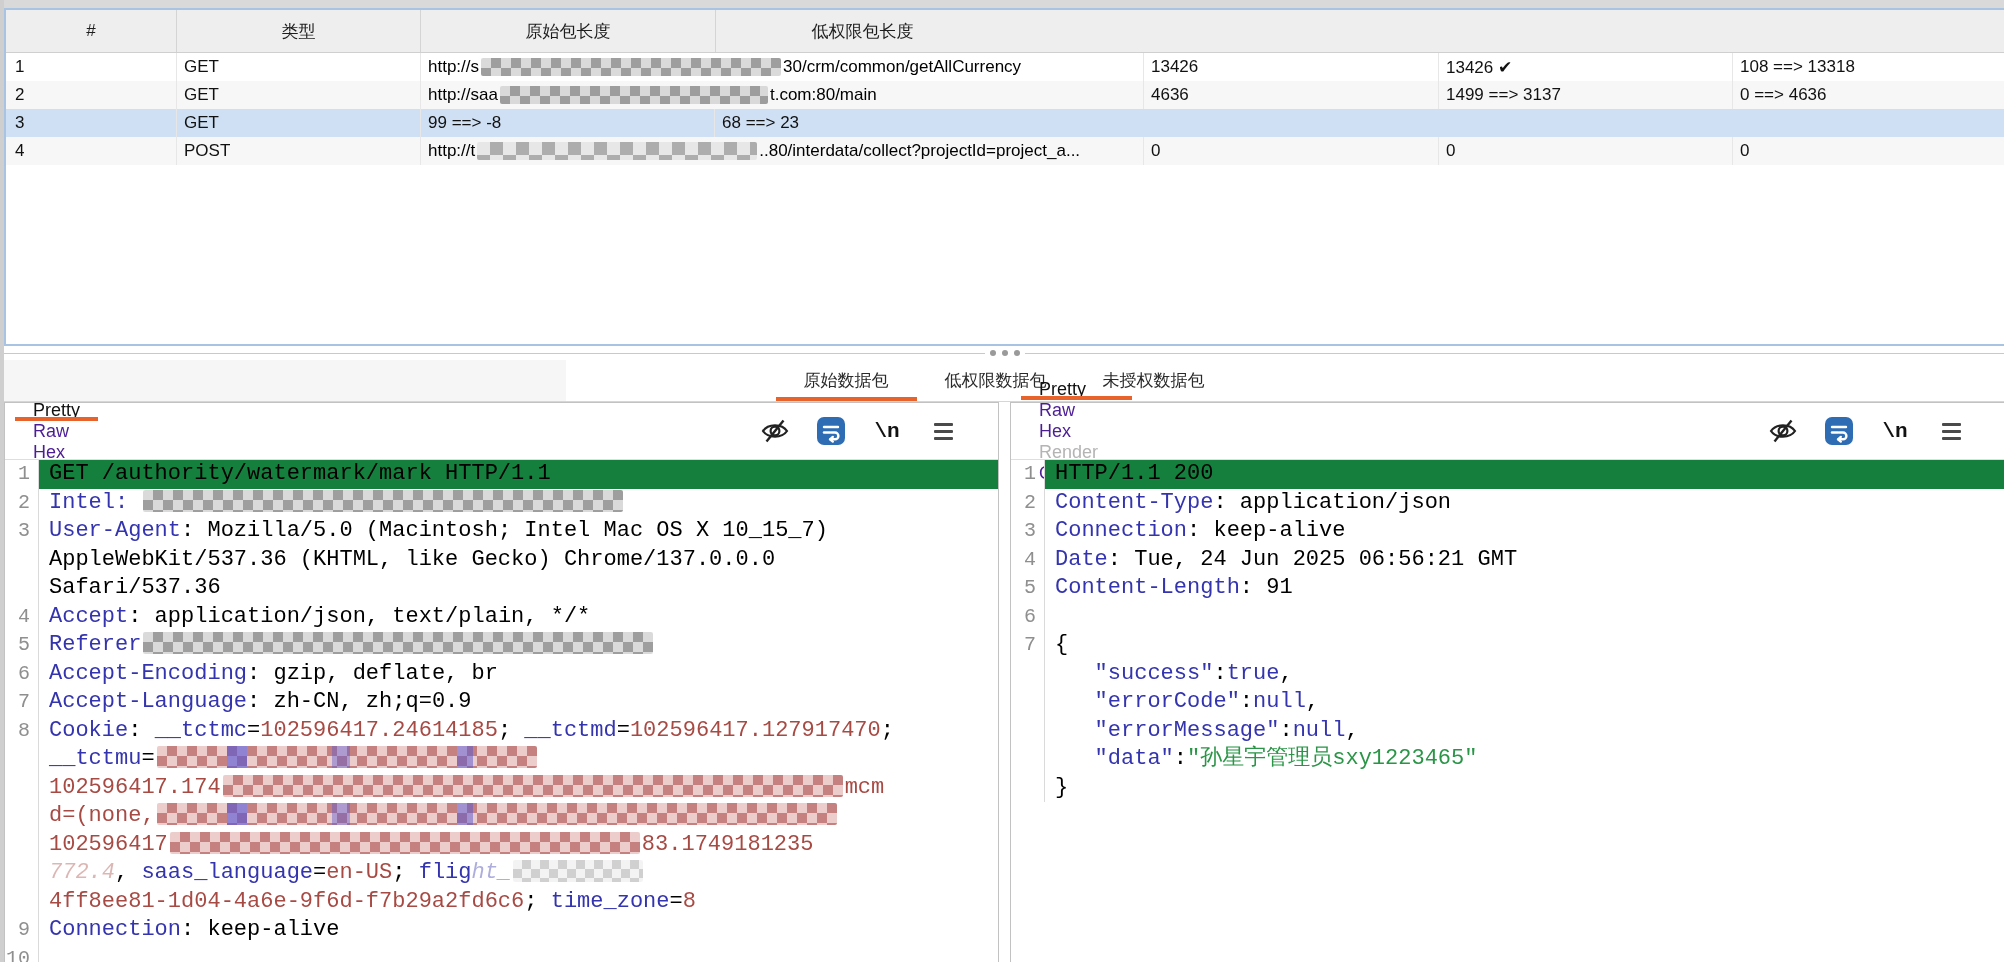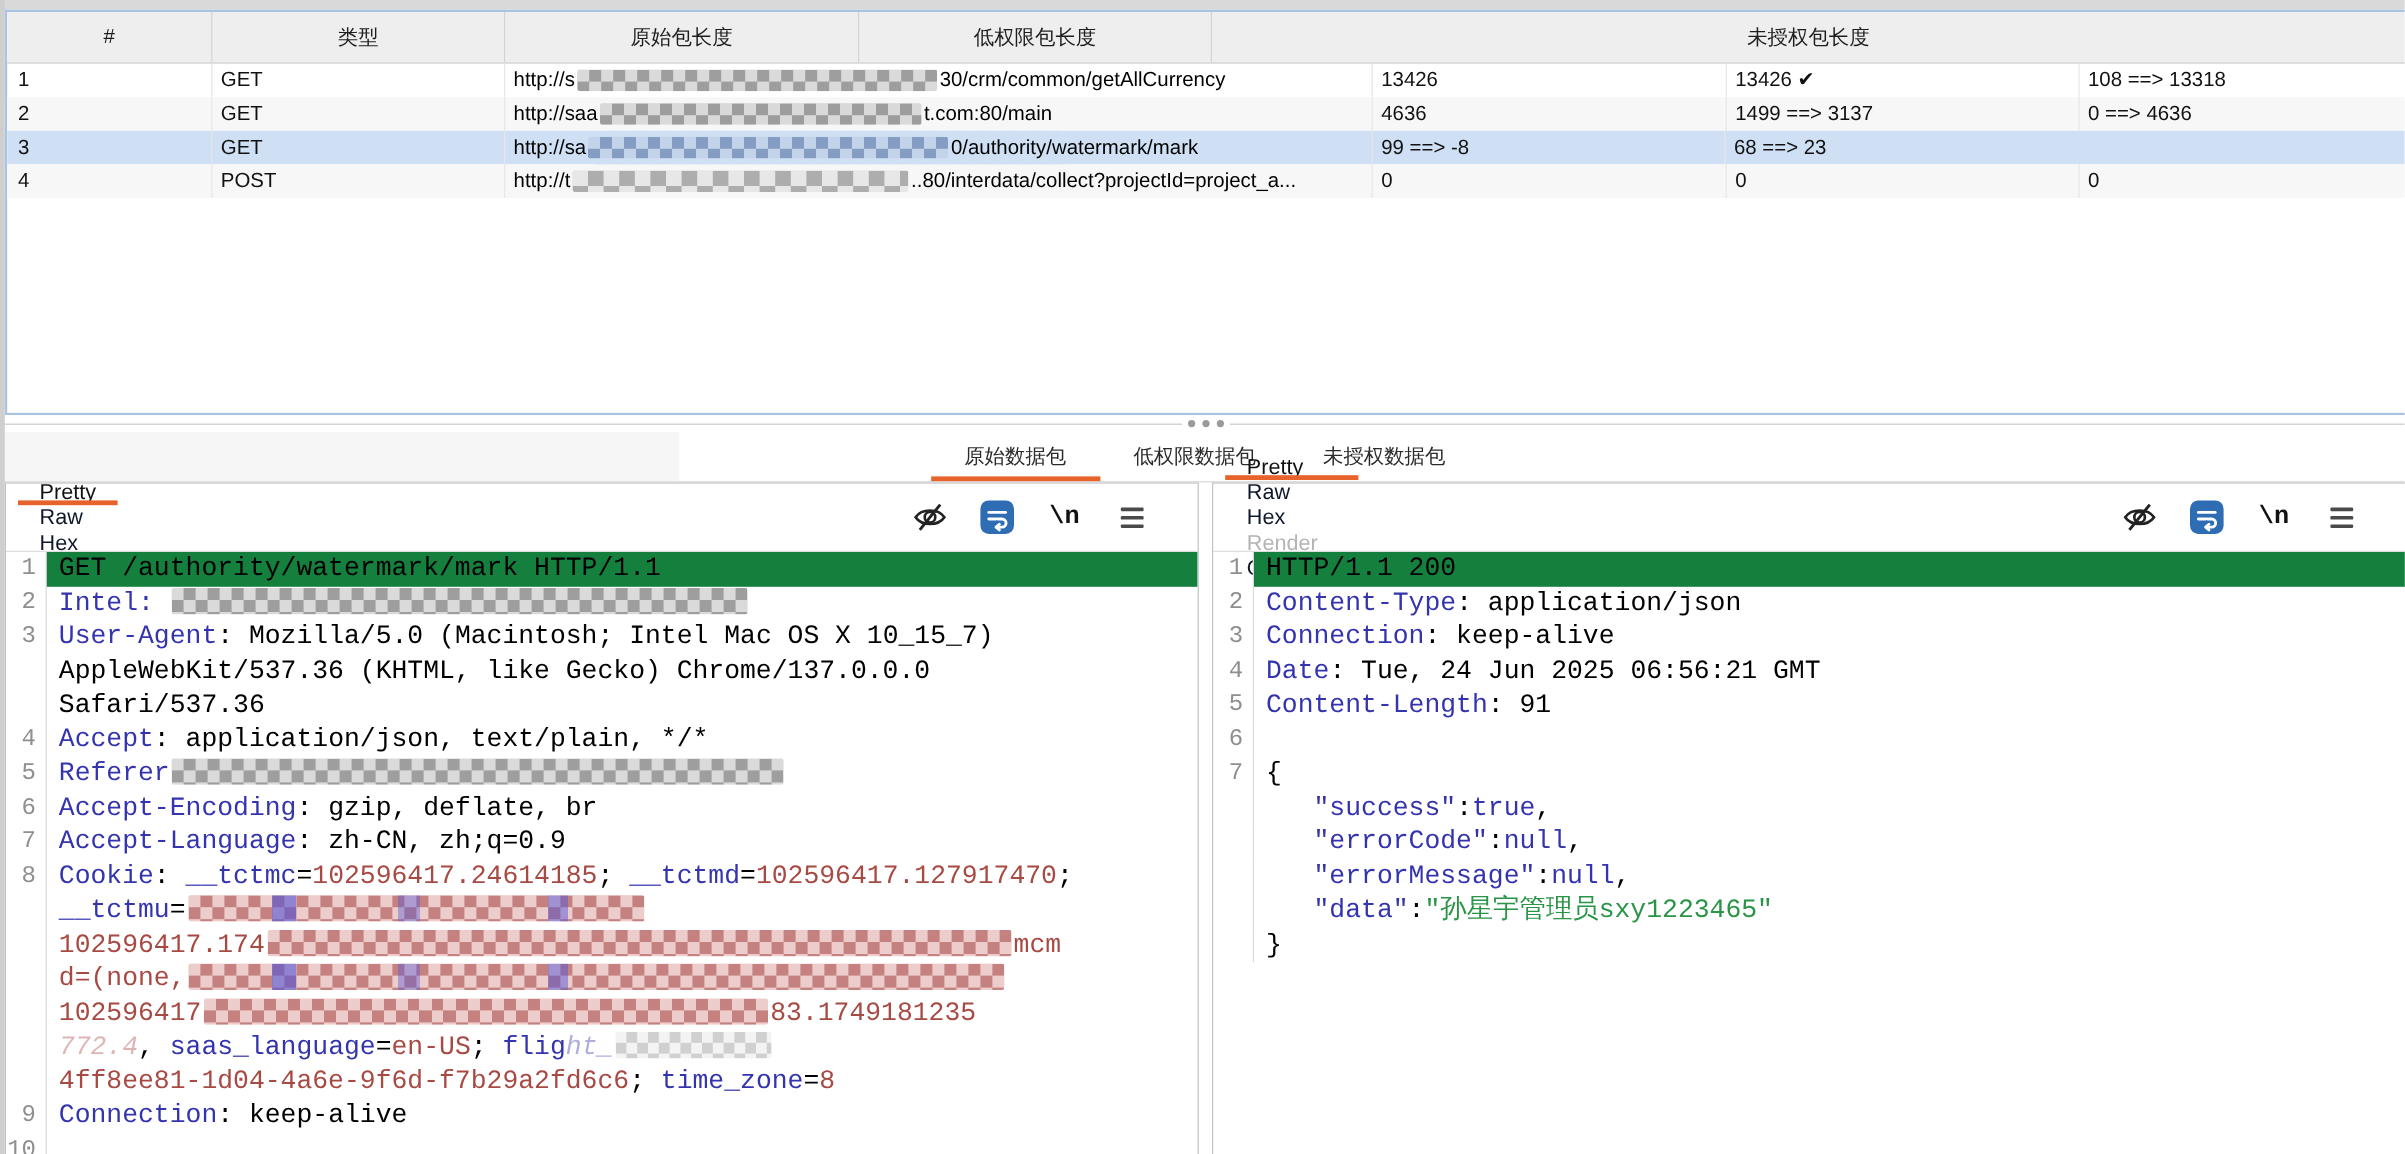--- a/index.html
+++ b/index.html
@@ -60,21 +60,21 @@
   .pkt-tabs{position:relative;display:flex;height:100%;justify-content:center;}
   .pkt-tab{position:relative;display:flex;align-items:center;padding:0 28px;font-size:17px;color:#2a2a2a;cursor:default;}
   .pkt-tab.active::after{content:"";position:absolute;left:0;right:0;bottom:0;height:4px;background:#e8622c;}
 
   
   .editors{position:absolute;left:0;top:402px;right:0;bottom:0;}
   .panel{position:absolute;top:0;bottom:-20px;background:#fff;border:1px solid #c2c2c2;box-sizing:border-box;}
   .panel.left{left:4px;width:995px;}
   .panel.right{left:1010px;right:-2px;border-right:none;}
   .panel-tabbar{display:flex;align-items:center;height:57px;border-bottom:1px solid #dedede;box-sizing:border-box;padding-left:8px;}
-  .ptab{position:relative;display:flex;align-items:center;height:100%;padding:0 20px;font-size:18px;color:#0f172a;cursor:default;}
+  .ptab{position:relative;display:flex;align-items:center;height:100%;padding:0 20px;font-size:18px;color:#4c1d95;cursor:default;}
   .ptab.active{color:#111;}
   .ptab.active::after{content:"";position:absolute;left:2px;right:2px;bottom:0;height:4px;background:#e8622c;}
   .ptab.disabled{color:#b4b4b4;}
   .ptab-spacer{flex:1;}
   .icon-group{display:flex;align-items:center;gap:26px;padding-right:40px;}
   .icon-btn{width:30px;height:30px;display:flex;align-items:center;justify-content:center;cursor:default;}
   .nl-glyph{font-family:"Liberation Mono","DejaVu Sans Mono",monospace;font-size:21px;font-weight:700;color:#111;}
   .menu-icon{display:flex;flex-direction:column;gap:4px;}
   .menu-icon i{display:block;width:19px;height:3px;background:#4a4a4a;border-radius:1px;}
 
@@ -95,21 +95,20 @@
 
 <div class="edge-band"></div>
 <div class="top-strip"></div>
 
 <div class="table-card">
   <div class="tbl-header">
       <div class="hc cw0">#</div>
       <div class="hc cw1">类型</div>
       <div class="hc cw3">原始包长度</div>
       <div class="hc cw4">低权限包长度</div>
-      <div class="hc cw5">未授权包长度</div>
     </div>
   <div>
       <div class="tbl-row">
         <div class="c cw0">1</div>
         <div class="c cw1">GET</div>
         <div class="c cw2">
           <span class="seg-k">http://s</span>
           <span class="rd rd-t rd-gray" style="width: 300px;"></span>
           <span class="seg-k">30/crm/common/getAllCurrency</span>
         </div>
@@ -125,25 +124,20 @@
           <span class="rd rd-t rd-gray" style="width: 268px;"></span>
           <span class="seg-k">t.com:80/main</span>
         </div>
         <div class="c cw3">4636</div>
         <div class="c cw4">1499 ==&gt; 3137</div>
         <div class="c cw5">0 ==&gt; 4636</div>
       </div>
       <div class="tbl-row selected">
         <div class="c cw0">3</div>
         <div class="c cw1">GET</div>
-        <div class="c cw2">
-          <span class="seg-k">http://sa</span>
-          <span class="rd rd-t rd-blue" style="width: 300px;"></span>
-          <span class="seg-k">0/authority/watermark/mark</span>
-        </div>
         <div class="c cw4">99 ==&gt; -8</div>
         <div class="c cw5">68 ==&gt; 23</div>
       </div>
       <div class="tbl-row alt">
         <div class="c cw0">4</div>
         <div class="c cw1">POST</div>
         <div class="c cw2">
           <span class="seg-k">http://t</span>
           <span class="rd rd-t rd-gray2" style="width: 280px;"></span>
           <span class="seg-k">..80/interdata/collect?projectId=project_a...</span>

